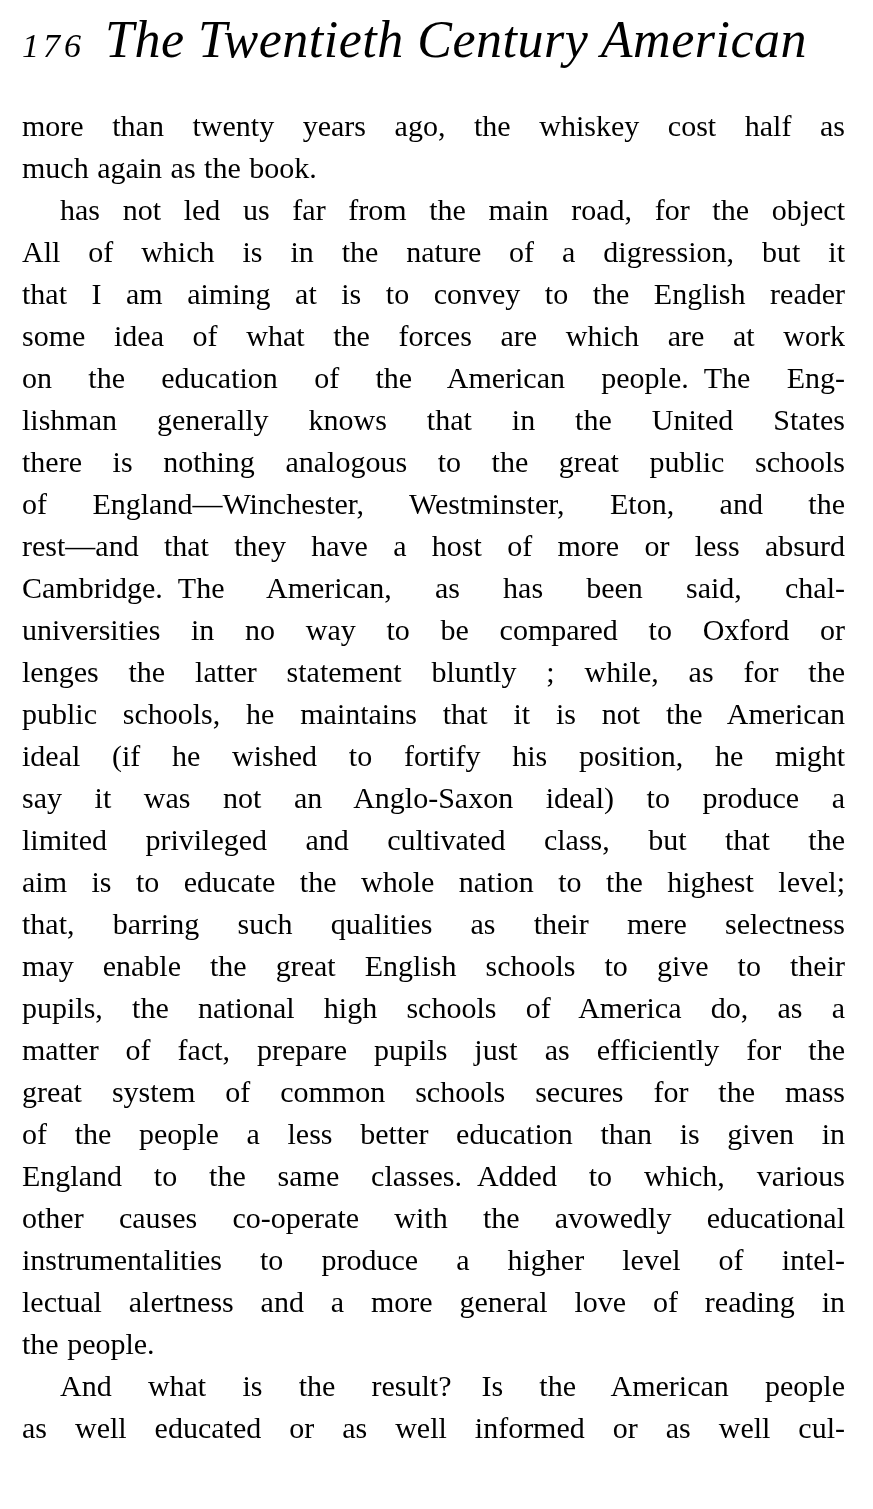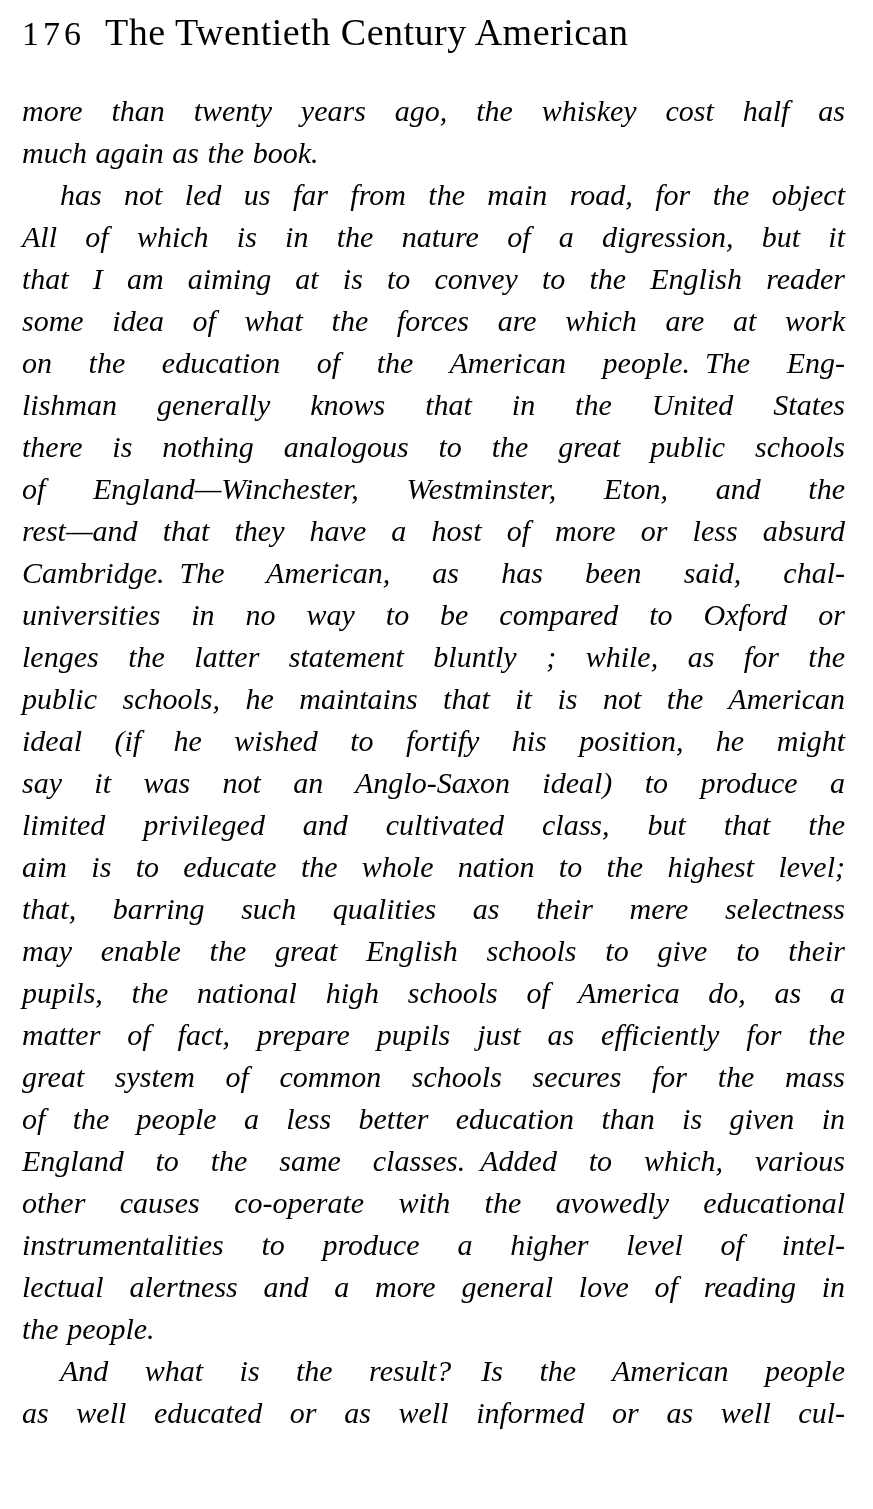--- a/index.html
+++ b/index.html
@@ -15,38 +15,38 @@
     background: #ffffff;
     color: #000000;
     padding: 10px 28px 0 22px;
     font-family: "Liberation Serif", "DejaVu Serif", serif;
     overflow: hidden;
   }
   .page-header {
     display: flex;
     align-items: baseline;
     white-space: nowrap;
+    font-style: italic;
   }
   .page-number {
     font-size: 34px;
     letter-spacing: 4px;
     font-variant-numeric: oldstyle-nums;
   }
   .running-title {
-    font-size: 38px;
+    font-size: 52px;
     margin-left: 20px;
     letter-spacing: 0.5px;
     text-align: right;
   }
   .page-body {
     margin-top: 36px;
     font-size: 30px;
     line-height: 42px;
     word-spacing: 1px;
-    font-style: italic;
   }
   .para { margin: 0; }
   .para.indent .line:first-child { text-indent: 38px; }
   .line {
     text-align: justify;
     text-align-last: justify;
     text-justify: inter-word;
   }
   .line.no-justify { text-align-last: left; }
 </style>

